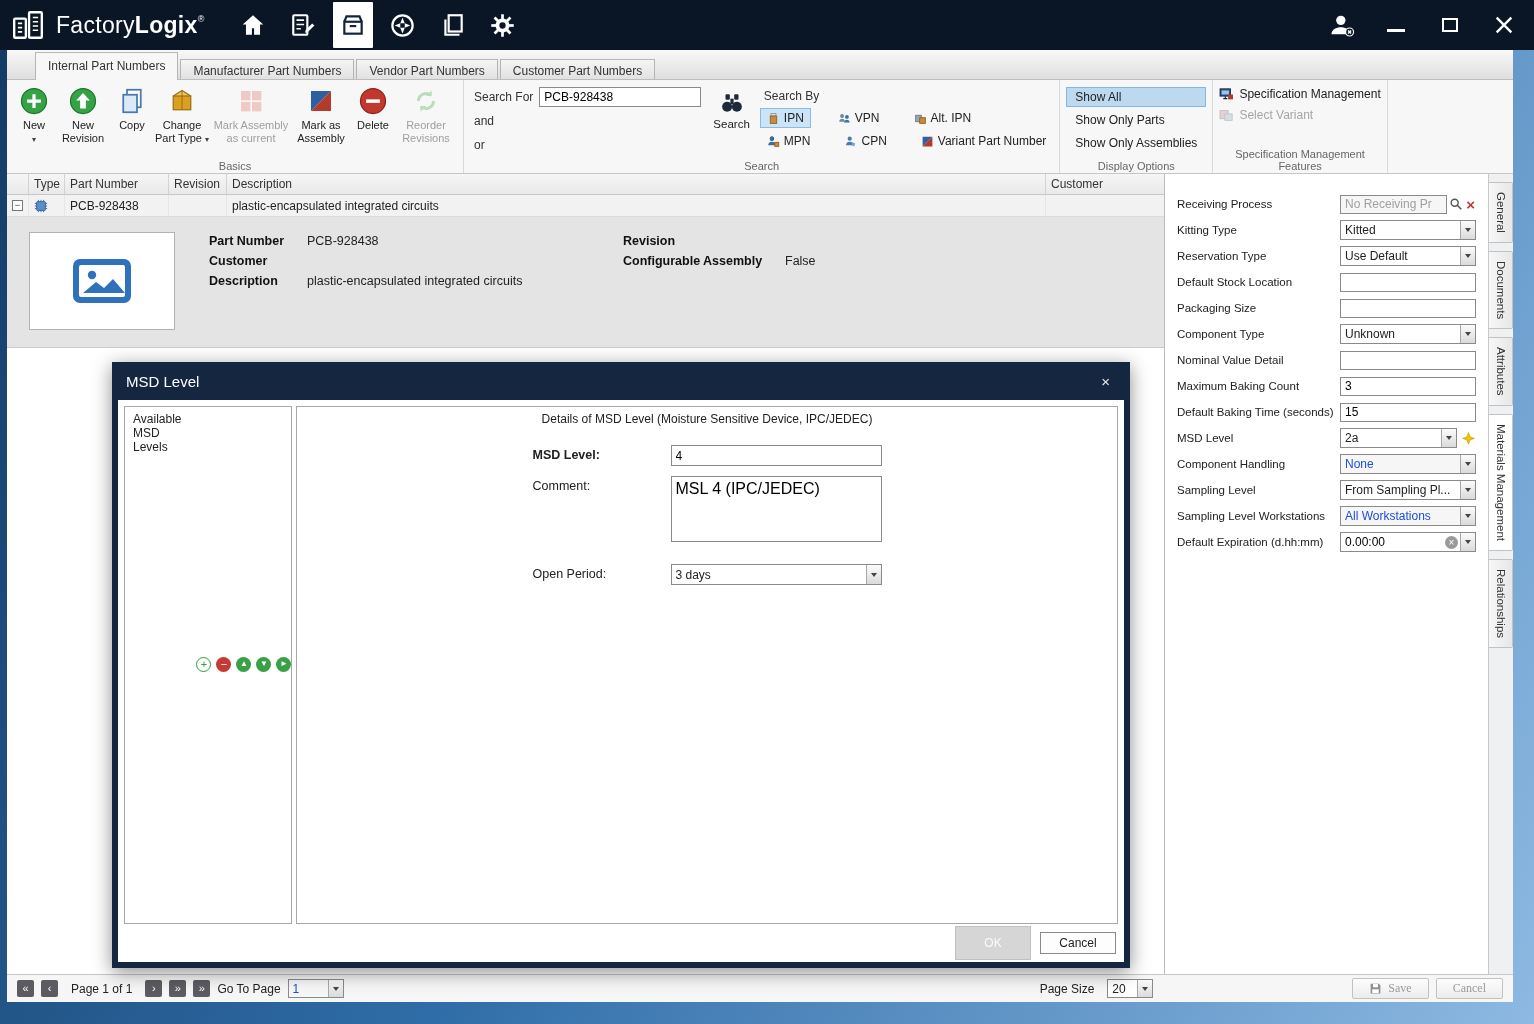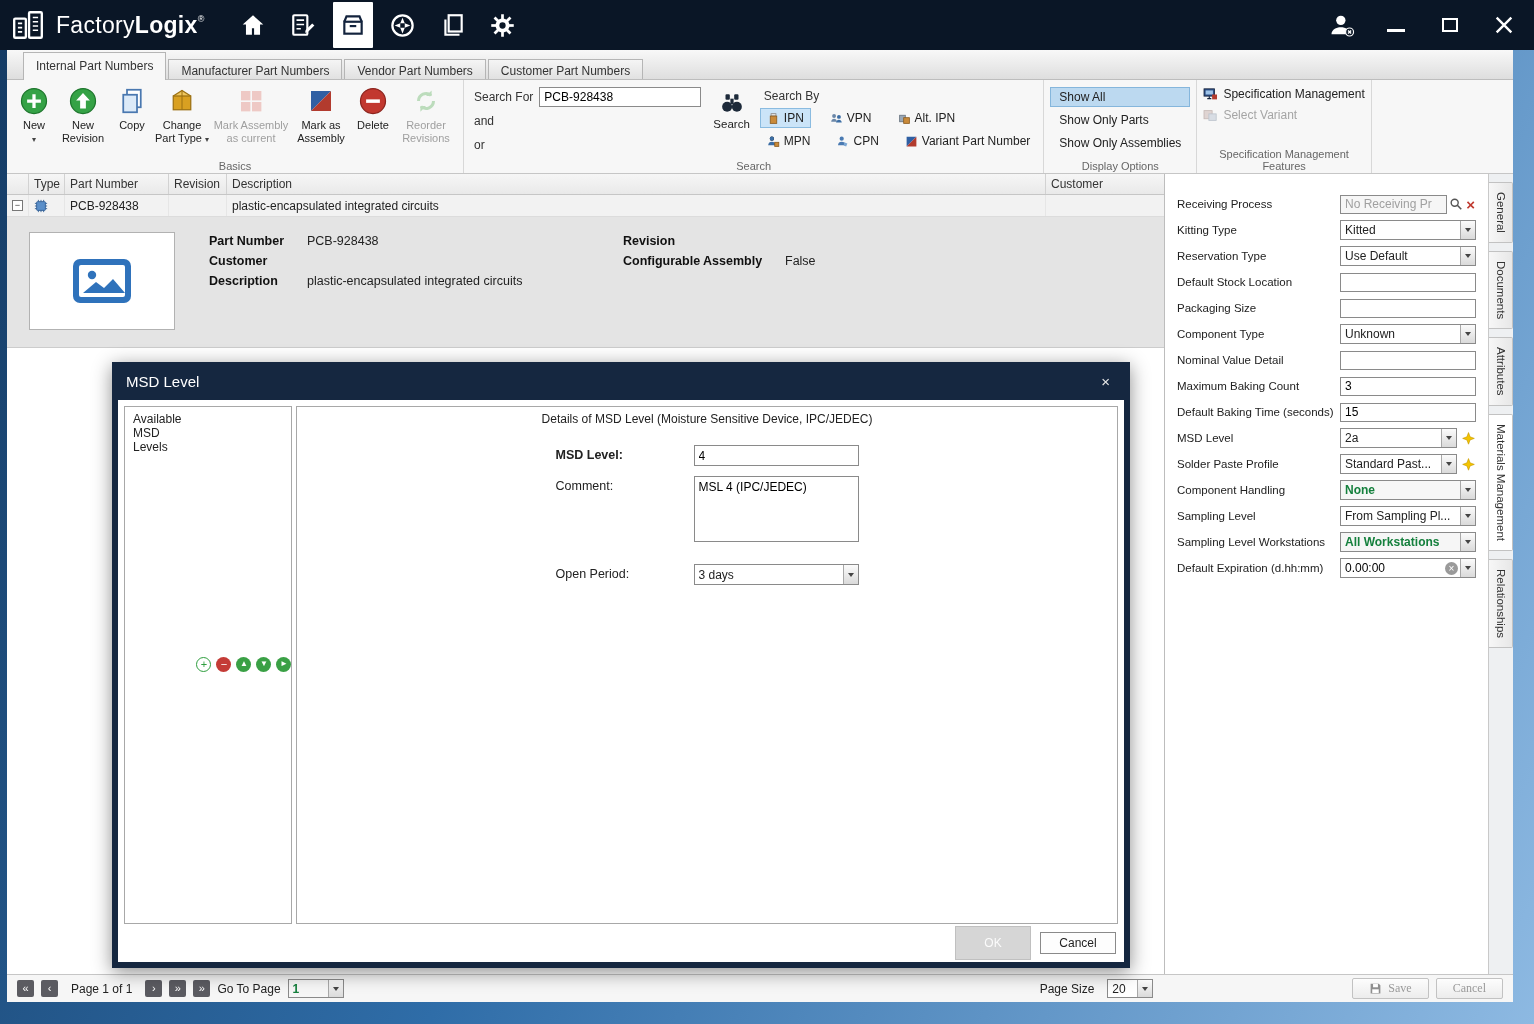--- a/index.html
+++ b/index.html
@@ -26,21 +26,21 @@
   .win-btn { width:40px; height:46px; display:flex; align-items:center; justify-content:center; cursor:pointer; }
   .min-bar { width:18px; height:3px; background:#fff; margin-top:10px; }
   .max-box { width:16px; height:14px; border:2.5px solid #fff; }
 
   
   .client { position:absolute; top:50px; left:7px; right:21px; bottom:22px;
     background:#fff; display:flex; flex-direction:column; overflow:hidden; }
 
   
   .tabrow { height:30px; background:linear-gradient(#f8f8f8,#dedede); border-bottom:1px solid #bdbdbd;
-    display:flex; align-items:flex-end; padding-left:16px; gap:2px; flex:none; }
+    display:flex; align-items:flex-end; padding-left:28px; gap:2px; flex:none; }
   .tab { height:20px; line-height:23px; padding:0 12px; font-size:12px; color:#333;
     background:linear-gradient(#f5f5f5,#e1e1e1); border:1px solid #b5b5b5; border-bottom:none; cursor:pointer; }
   .tab.active { background:#f7f7f7; height:28px; line-height:27px; margin-bottom:-1px; position:relative; z-index:2; }
 
   
   .ribbon { height:94px; background:#f7f7f7; border-bottom:1px solid #c6c6c6; display:flex; flex:none; }
   .rgroup { position:relative; border-right:1px solid #d8d8d8; padding:3px 6px 16px; display:flex; align-items:flex-start; }
   .rgroup.empty { flex:1; border-right:none; }
   .rgroup-label { position:absolute; bottom:1px; left:0; right:0; text-align:center; font-size:11px; color:#666; }
   .rbtn { display:flex; flex-direction:column; align-items:center; gap:3px; font-size:11px; color:#222;
@@ -49,21 +49,21 @@
   .caret { font-size:8px; color:#444; }
 
   
   .s-labels { display:flex; flex-direction:column; font-size:12px; color:#333; margin:7px 6px 0 4px; gap:10px; }
   .search-input { width:162px; height:20px; border:1px solid #8a8a8a; font-size:12px; padding:0 4px;
     margin-top:4px; font-family:inherit; }
   .search-btn { display:flex; flex-direction:column; align-items:center; gap:2px; font-size:11.5px; color:#222;
     background:none; border:none; margin:7px 10px 0 12px; cursor:pointer; font-family:inherit; }
   .searchby { margin-top:4px; font-size:12px; }
   .sb-title { color:#333; margin:2px 0 5px 4px; }
-  .sb-row { display:flex; gap:12px; margin-bottom:3px; align-items:center; }
+  .sb-row { display:flex; gap:20px; margin-bottom:3px; align-items:center; }
   .sb-btn { display:flex; align-items:center; gap:4px; padding:2px 6px; border:1px solid transparent;
     font-size:12px; color:#222; cursor:pointer; white-space:nowrap; }
   .sb-btn.active { background:#cbe4f8; border-color:#8abbe0; }
 
   
   .dgroup-inner { display:flex; flex-direction:column; margin-top:4px; }
   .dopt { font-size:12px; padding:3px 9px; margin-bottom:3px; cursor:pointer; white-space:nowrap; }
   .dopt.active { background:#bcd9f0; border:1px solid #85b6dc; padding:2px 8px; }
 
   
@@ -108,21 +108,21 @@
   .flabel { white-space:nowrap; }
   .fctl { width:136px; display:flex; align-items:center; flex:none; }
   .tin { flex:1; min-width:0; height:19px; border:1px solid #8a8a8a; font-size:12px; padding:0 4px; font-family:inherit; }
   .tin.dis { background:#f6f6f6; color:#a0a0a0; }
   .sel { flex:1; min-width:0; height:20px; border:1px solid #8a8a8a; background:#fff; display:flex; align-items:center; cursor:pointer; }
   .sel-text { flex:1; min-width:0; padding:0 4px; font-size:12px; white-space:nowrap; overflow:hidden; }
   .sel-arrow { width:15px; align-self:stretch; border-left:1px solid #a8a8a8;
     background:linear-gradient(#fbfbfb,#dadada); display:flex; align-items:center; justify-content:center; flex:none; }
   .tri { width:0; height:0; border-left:3.5px solid transparent; border-right:3.5px solid transparent; border-top:4.5px solid #444; }
   .sel.disabled { background:#f6f6f6; }
-  .sel.disabled .sel-text { color:#15803d;font-weight:bold; }
+  .sel.disabled .sel-text { color:#1d4ed8; }
   .mini-btn { width:18px; height:19px; display:flex; align-items:center; justify-content:center; cursor:pointer; flex:none; }
   .red-x { color:#c03a30; font-weight:bold; font-size:15px; line-height:15px; cursor:pointer; padding:0 1px; }
   .star-ic { margin-left:4px; flex:none; cursor:pointer; display:flex; }
   .exp { flex:1; min-width:0; height:20px; border:1px solid #8a8a8a; background:#fff; display:flex; align-items:center; }
   .exp input { flex:1; min-width:0; border:none; outline:none; font-size:12px; padding:0 4px; font-family:inherit; }
   .clear-ic { width:13px; height:13px; border-radius:50%; background:#9a9a9a; color:#fff; font-size:10px;
     line-height:13px; text-align:center; margin-right:2px; cursor:pointer; flex:none; }
 
   
   .side-tabs { width:25px; background:#eef0f2; border-left:1px solid #c9c9c9; padding-top:8px;
@@ -166,21 +166,21 @@
   .dlg-item { height:20px; line-height:20px; padding:0 9px; cursor:pointer; }
   .dlg-item.selected { background:#b9d9f2; }
   .dlg-right { flex:1; border:1px solid #a8a8a8; display:flex; flex-direction:column; min-width:0;align-items:center; }
   .dlg-right-title { font-size:12px; padding:5px 11px 3px; color:#222; }
   .dlg-form { padding:16px 18px 0; }
   .fr { display:flex; margin-bottom:10px; }
   .fr-label { width:138px; font-size:12.5px; padding-top:3px; flex:none; }
   .fr-label.bold { font-weight:bold; }
   .fr-ctl { flex:1; min-width:0; display:flex; }
   .dlg-in { flex:1; height:21px; border:1px solid #8a8a8a; font-size:12px; padding:0 4px; font-family:inherit; }
-  .dlg-ta { flex:1; height:66px; border:1px solid #8a8a8a; font-size:12px; padding:3px 4px; resize:none; font-family:inherit; }
+  .dlg-ta { flex:1; height:66px; border:1px solid #8a8a8a; font-size:16px; padding:3px 4px; resize:none; font-family:inherit; }
   .fr.gap-top { margin-top:22px; }
   .dlg-footer { height:38px; display:flex; align-items:center; justify-content:flex-end; gap:9px; padding:0 8px; flex:none; }
   .ok-btn { width:76px; height:34px; background:#d6d6d6; color:#fbfbfb; border:1px solid #c0c0c0; font-size:12px; font-family:Liberation Sans, sans-serif; }
   .cancel-btn { width:76px; height:22px; background:#fdfdfd; color:#222; border:1px solid #8a8a8a; font-size:12px; font-family:inherit; cursor:pointer; }
 </style>
 </head>
 <body>
 
 <div class="titlebar">
   <div class="app-logo">
@@ -612,36 +612,20 @@
               </span>
             </div>
           <span class="star-ic">
             <svg width="15" height="15" viewBox="0 0 24 24">
                 <path d="M12 2.5l2.5 6.8 6.8 2.5-6.8 2.5L12 21.1l-2.5-6.8-6.8-2.5 6.8-2.5z" fill="#f4c400" stroke="#c79a00"></path>
               </svg>
           </span>
         </div>
       </div>
 
-      <div class="frow">
-        <span class="flabel">Solder Paste Profile</span>
-        <div class="fctl">
-          <div class="sel">
-              <span class="sel-text">Standard Past...</span>
-              <span class="sel-arrow">
-                <span class="tri"></span>
-              </span>
-            </div>
-          <span class="star-ic">
-            <svg width="15" height="15" viewBox="0 0 24 24">
-                <path d="M12 2.5l2.5 6.8 6.8 2.5-6.8 2.5L12 21.1l-2.5-6.8-6.8-2.5 6.8-2.5z" fill="#f4c400" stroke="#c79a00"></path>
-              </svg>
-          </span>
-        </div>
-      </div>
 
       <div class="frow">
         <span class="flabel">Component Handling</span>
         <div class="fctl">
             <div class="sel disabled">
               <span class="sel-text">None</span>
               <span class="sel-arrow">
                 <span class="tri"></span>
               </span>
             </div>

